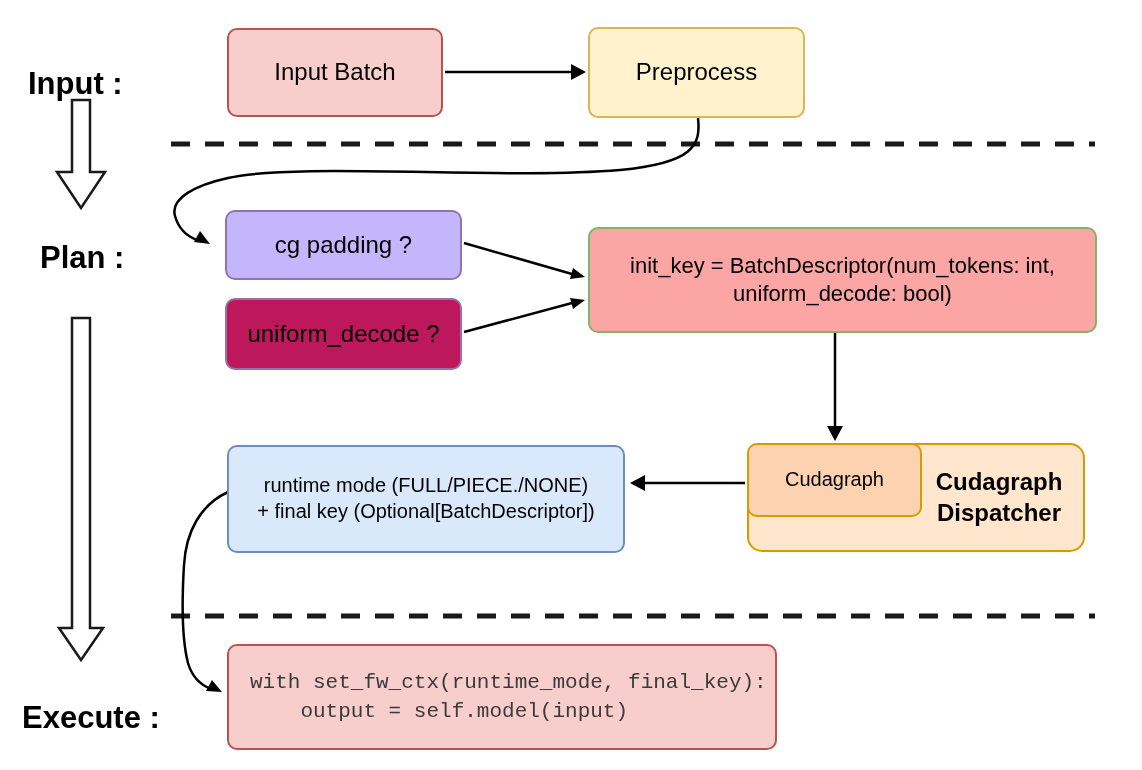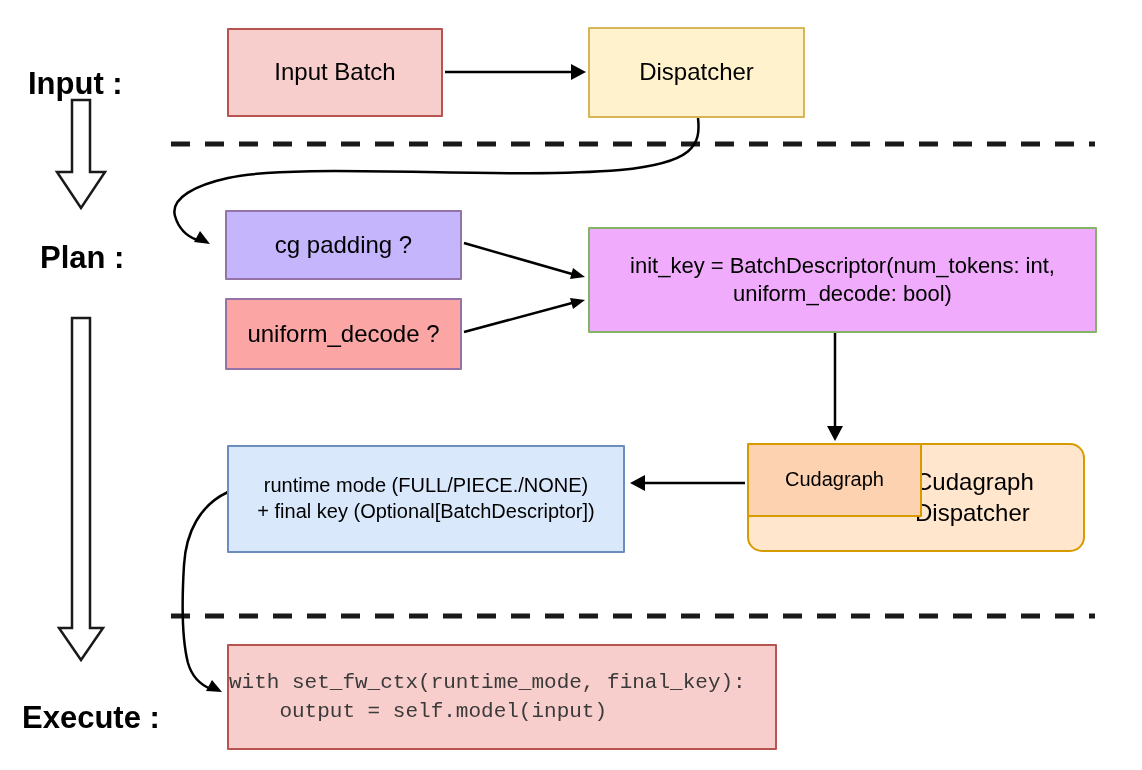--- a/index.html
+++ b/index.html
@@ -9,48 +9,48 @@
     background:#ffffff;
     font-family:"Liberation Sans","DejaVu Sans",sans-serif;
     color:#000;
     overflow:hidden;
   }
   svg.links{position:absolute;left:0;top:0;width:1142px;height:770px;z-index:1;}
   .node{
     position:absolute;
     box-sizing:border-box;
     border:2px solid #000;
-    border-radius:1px;
+    border-radius:10px;
     display:flex;align-items:center;justify-content:center;
     text-align:center;
     z-index:2;
     line-height:1.28;
   }
   .node .ln{display:block;}
   .side-label{
     position:absolute;
     font-weight:bold;
     font-size:31px;
     z-index:2;
     white-space:nowrap;
   }
   
   .n-input-batch   {left:227px;top:28px;width:216px;height:89px;background:#f8cecc;border-color:#b85450;font-size:24px;}
   .n-preprocess    {left:588px;top:27px;width:217px;height:91px;background:#fff2cc;border-color:#d6b656;font-size:24px;}
   .n-cg-padding    {left:225px;top:210px;width:237px;height:70px;background:#c4b5fd;border-color:#9673a6;font-size:24px;}
-  .n-uniform-decode{left:225px;top:298px;width:237px;height:72px;background:#fca5a5;border-color:#9673a6;font-size:24px;}
-  .n-init-key      {left:588px;top:227px;width:509px;height:106px;background:#f0abfc;border-color:#82b366;font-size:22px;}
+  .n-uniform-decode{left:225px;top:298px;width:237px;height:72px;background:#be185d;border-color:#9673a6;font-size:24px;}
+  .n-init-key      {left:588px;top:227px;width:509px;height:106px;background:#fca5a5;border-color:#82b366;font-size:22px;}
   .n-cudagraph     {left:747px;top:443px;width:338px;height:109px;background:#ffe6cc;border-color:#d79b00;border-radius:15px;justify-content:flex-end;font-size:24px;}
-  .n-cudagraph .inner-label{width:168px;text-align:left;}
+  .n-cudagraph .inner-label{width:168px;text-align:center;font-weight:bold;}
   .n-dispatch      {left:747px;top:443px;width:175px;height:74px;background:#fcd2b0;border-color:#d79b00;font-size:20px;z-index:3;}
   .n-runtime-mode  {left:227px;top:445px;width:398px;height:108px;background:#dae8fc;border-color:#6c8ebf;font-size:20px;}
   .n-execute-code  {left:227px;top:644px;width:550px;height:106px;background:#f8cecc;border-color:#b85450;
                     font-family:"Liberation Mono","DejaVu Sans Mono",monospace;font-size:21px;line-height:1.4;
                     justify-content:flex-start;text-align:left;color:#3a3a3a;}
-  .n-execute-code .code{white-space:pre;padding-left:0;}
+  .n-execute-code .code{white-space:pre;padding-left:21px;}
   .l-input  {left:28px;top:40px;margin-top:26px;}
   .l-plan   {left:40px;top:240px;}
   .l-execute{left:22px;top:668px;margin-top:32px;}
 </style>
 </head>
 <body>
 
 <div id="diagram">
 
   <svg class="links" viewBox="0 0 1142 770">
@@ -102,21 +102,21 @@
 
   <div class="side-label l-input">Input :</div>
   <div class="side-label l-plan">Plan :</div>
   <div class="side-label l-execute">Execute :</div>
 
   <div class="node n-input-batch">
     <span>Input Batch</span>
   </div>
 
   <div class="node n-preprocess">
-    <span>Dispatcher</span>
+    <span>Preprocess</span>
   </div>
 
   <div class="node n-cg-padding">
     <span>cg padding ?</span>
   </div>
 
   <div class="node n-uniform-decode">
     <span>uniform_decode ?</span>
   </div>
 

